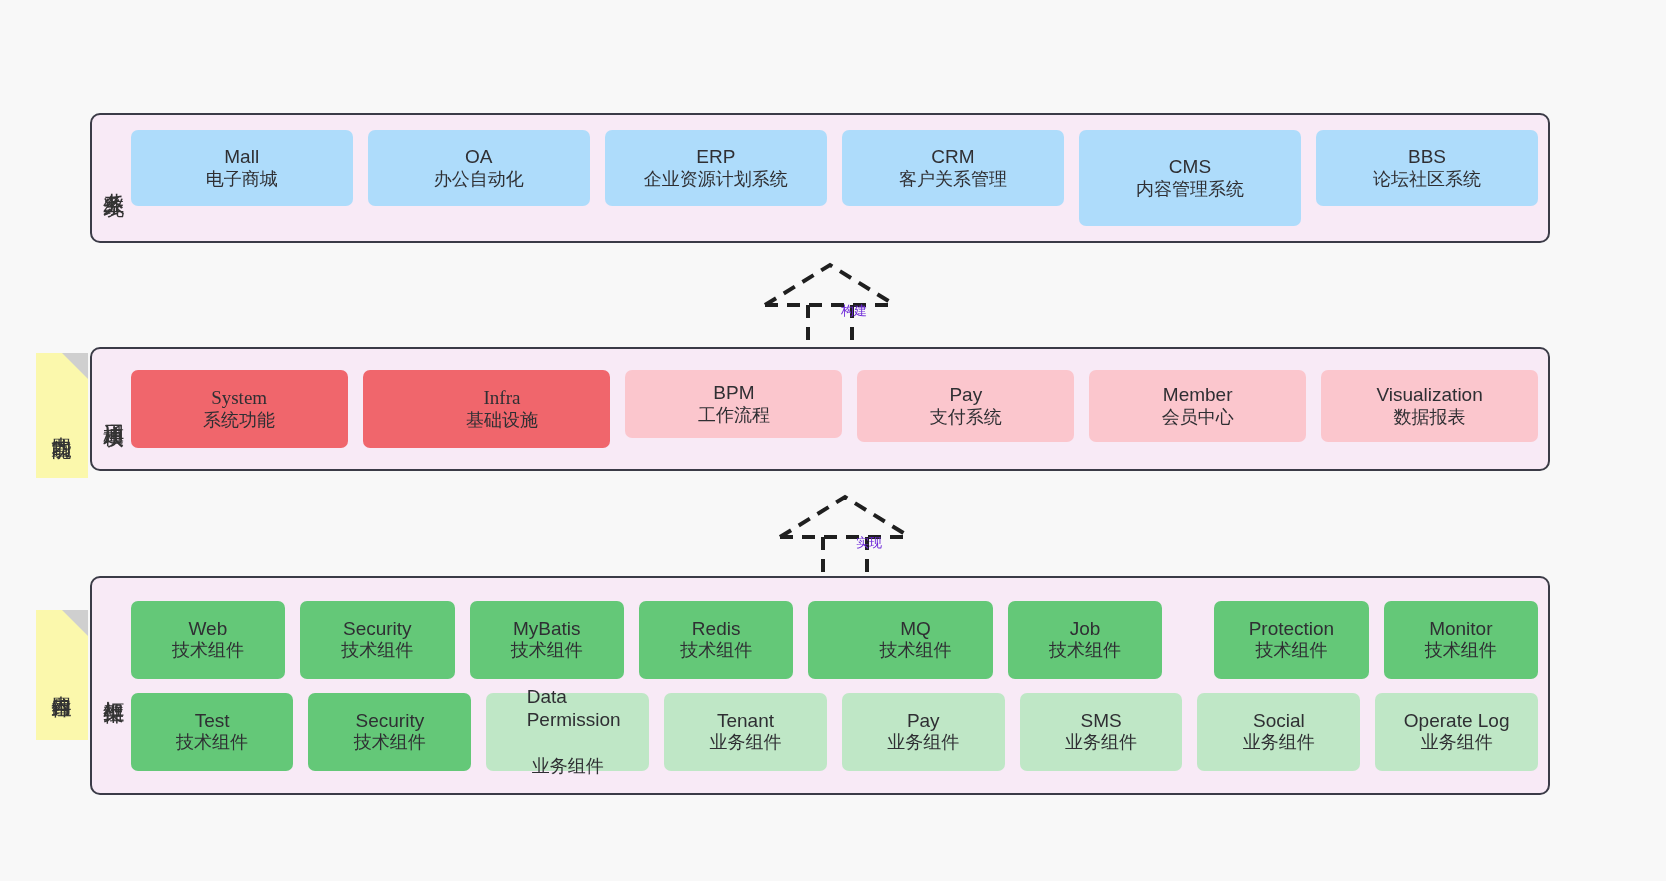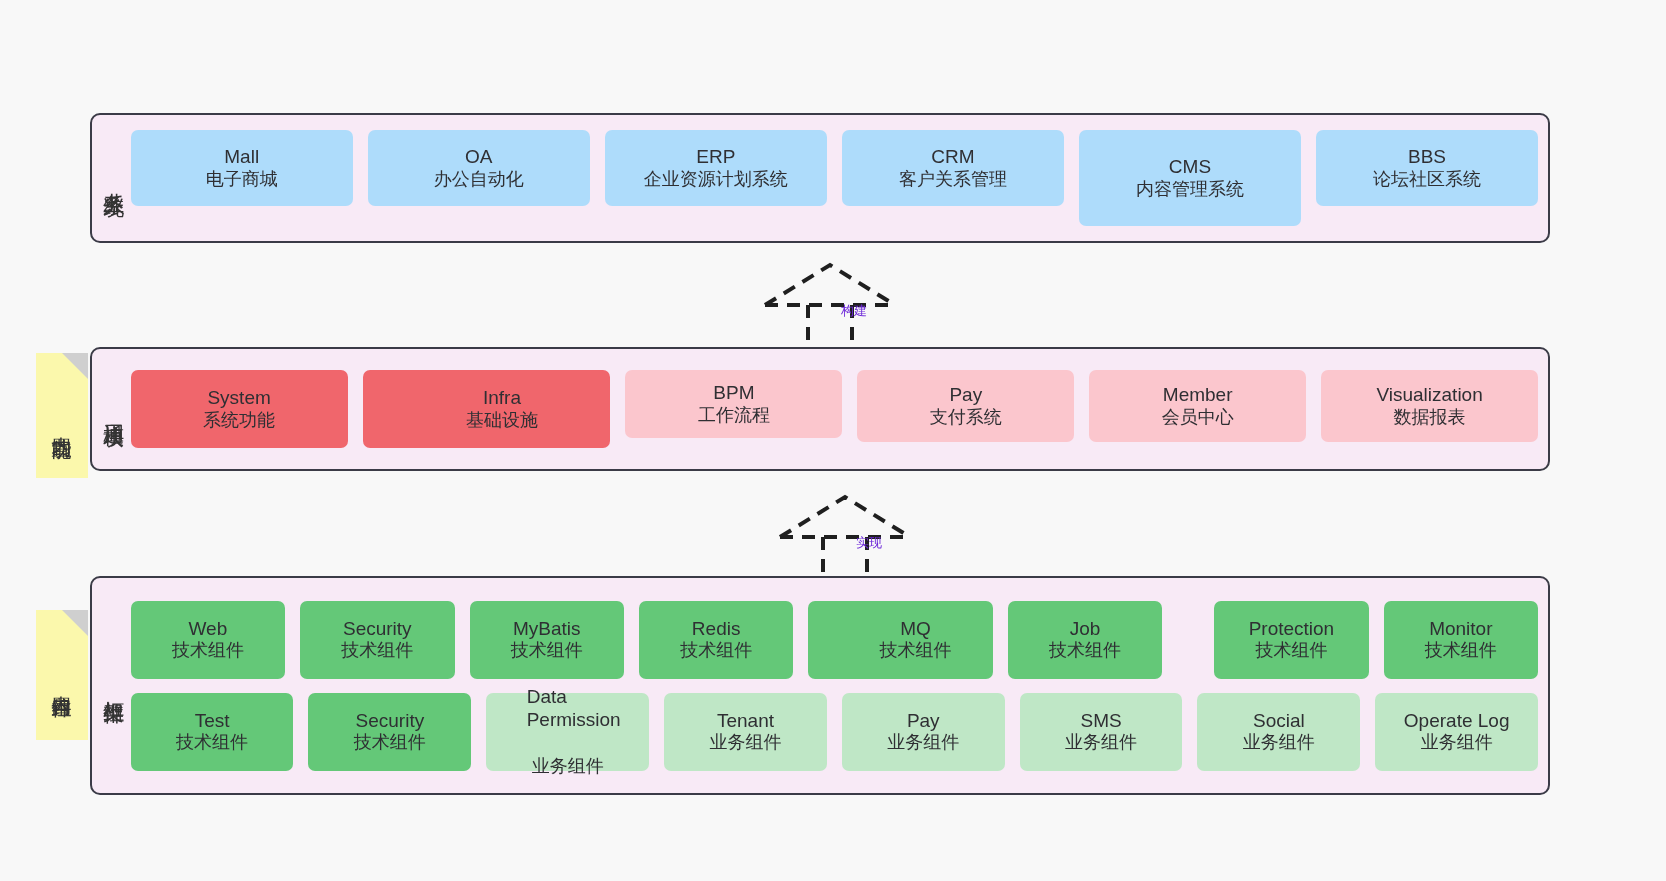--- a/index.html
+++ b/index.html
@@ -90,21 +90,21 @@
   .node .t-cn {
     font-size: 18px;
   }
   .node.tall {
     line-height: 1.2;
     gap: 24px;
   }
 
   
   .c-blue       { background: #aedcfb; }
-  .c-red        { background: #f0666c; }
+  .c-red        { background: #f0666c; font-family: Liberation Serif, serif; }
   .c-pink       { background: #fbc6cd; }
   .c-green      { background: #64c878; }
   .c-greenlight { background: #bfe7c6; }
 
   
   .sticky {
     position: absolute;
     box-sizing: border-box;
     background: #fbf8ac;
     color: #333333;

